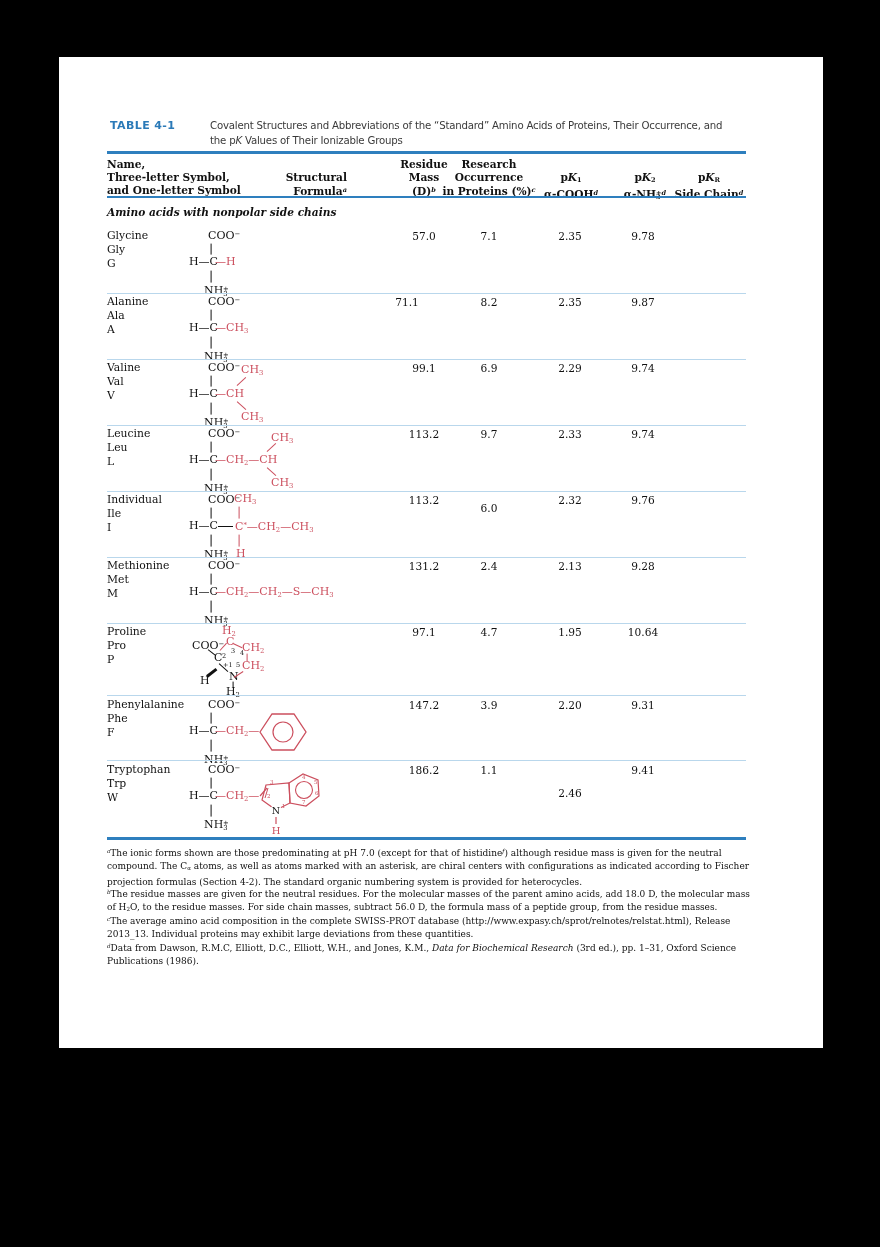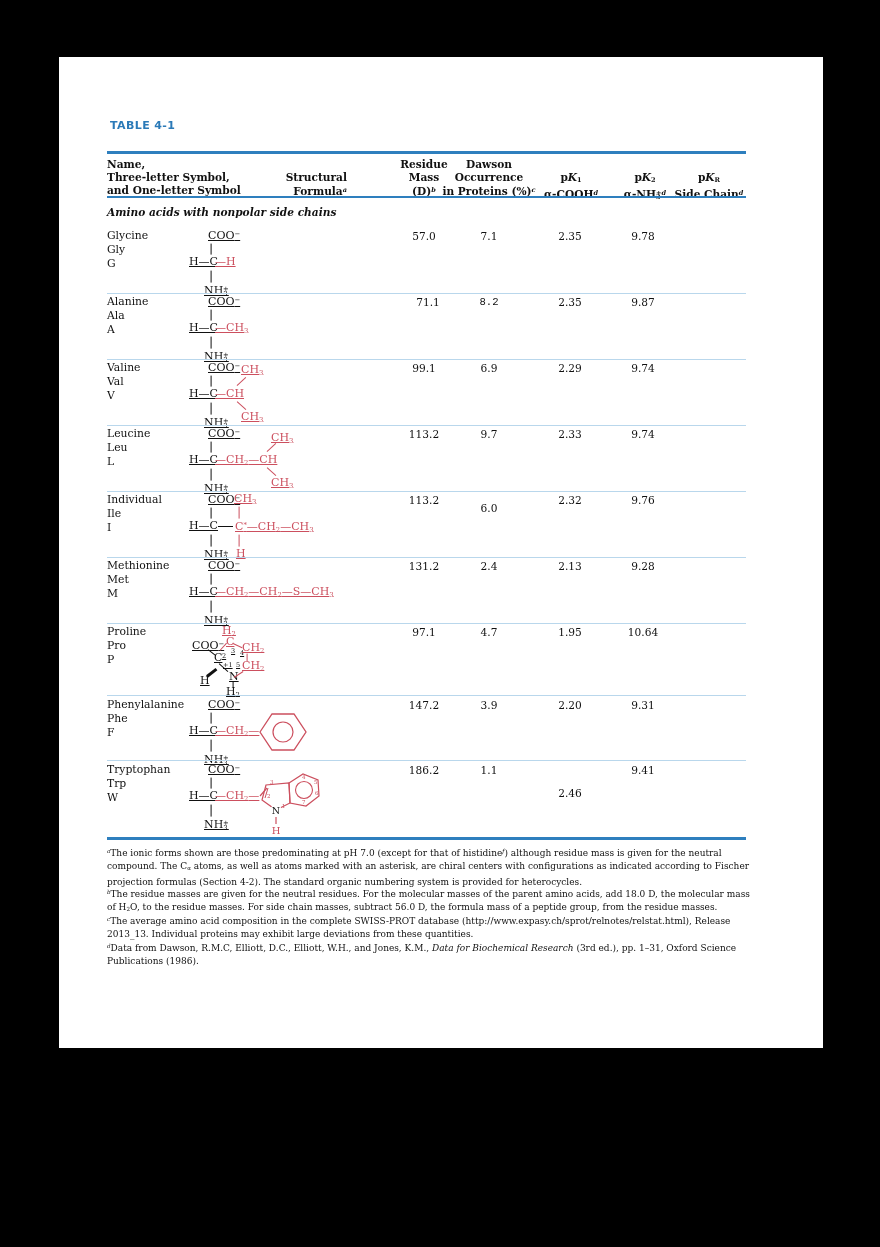--- a/index.html
+++ b/index.html
@@ -18,52 +18,56 @@
   .ttitle{position:absolute;left:151px;top:62px;font-size:10.2px;letter-spacing:-0.2px;
           line-height:14.5px;color:var(--title);white-space:nowrap;}
   .hcol{position:absolute;font-weight:bold;font-size:10.6px;line-height:13px;color:var(--ink);}
   .hcol div{white-space:nowrap;}
   .section{position:absolute;left:48px;top:149px;font-size:10.6px;font-weight:bold;
            font-style:italic;}
   .row{position:absolute;left:0;width:764px;}
   .nameblk{position:absolute;left:48px;font-size:10.8px;line-height:14px;}
   .val{position:absolute;width:80px;text-align:center;font-size:10.6px;}
   .fbox{position:absolute;left:125px;width:250px;}
-  .fx{position:absolute;font-size:11px;white-space:nowrap;line-height:11px;text-decoration:underline;}
+  .fx{position:absolute;font-size:11px;white-space:nowrap;line-height:11px;}
   .bond{position:absolute;height:1.2px;transform-origin:0 50%;}
   .sup{font-size:.62em;vertical-align:.45em;}
   .sub{font-size:.62em;vertical-align:-.22em;}
   .it{font-style:italic;}
   .tight{margin-left:-4.5px;}
   .fnote{position:absolute;left:48px;width:646px;font-size:9px;line-height:13.4px;}
   .num{line-height:7px;}
 </style>
 </head>
 <body>
 
 <div class="page">
   <div class="tlabel sans" id="tlabel">TABLE 4-1</div>
+  <div class="ttitle sans" id="ttitle">
+      <div><span>Covalent Structures and Abbreviations of the “Standard” Amino Acids of Proteins, Their Occurrence, and</span></div>
+      <div><span>the p</span><span class="it">K</span><span> Values of Their Ionizable Groups</span></div>
+    </div>
   <div class="rule" style="top:94px;height:2.5px;"></div>
   <div id="headers">
       <div class="hcol" style="left: 48px; top: 101px; width: 190px; text-align: left;">
         <div><span>Name,</span></div>
         <div><span>Three-letter Symbol,</span></div>
         <div><span>and One-letter Symbol</span></div>
       </div>
       <div class="hcol" style="left: 168px; top: 114px; width: 120px; text-align: right;">
         <div><span>Structural</span></div>
         <div><span>Formula</span><span class="sup it">a</span></div>
       </div>
       <div class="hcol" style="left: 325px; top: 101px; width: 80px; text-align: center;">
         <div><span>Residue</span></div>
         <div><span>Mass</span></div>
         <div><span>(D)</span><span class="sup it">b</span></div>
       </div>
       <div class="hcol" style="left: 373px; top: 101px; width: 114px; text-align: center;">
-        <div><span>Dawson</span></div>
+        <div><span>Research</span></div>
         <div><span>Occurrence</span></div>
         <div><span>in Proteins (%)</span><span class="sup it">c</span></div>
       </div>
       <div class="hcol" style="left: 472px; top: 114px; width: 80px; text-align: center;">
         <div><span>p</span><span class="it">K</span><span class="sub">1</span></div>
         <div><span>α-COOH</span><span class="sup it">d</span></div>
       </div>
       <div class="hcol" style="left: 546px; top: 114px; width: 80px; text-align: center;">
         <div><span>p</span><span class="it">K</span><span class="sub">2</span></div>
         <div><span>α-NH</span><span class="sub">3</span><span class="sup tight">+</span><span class="sup it">d</span></div>
@@ -95,22 +99,22 @@
           <div class="bond" style="left: 27px; top: 14px; width: 11px; height: 1.2px; background: rgb(17, 17, 17); transform: rotate(90deg);"></div>
           <div class="bond" style="left: 27px; top: 41px; width: 12px; height: 1.2px; background: rgb(17, 17, 17); transform: rotate(90deg);"></div>
         </div>
       </div>
       <div class="row" style="top: 237px;">
         <div class="nameblk" style="top: 1px;">
           <div>Alanine</div>
           <div>Ala</div>
           <div>A</div>
         </div>
-        <div class="val" style="left: 329px; top: 2px;">71.1</div>
-        <div class="val" style="left: 390px; top: 2px; font-family: Liberation Mono, monospace;">8.2</div>
+        <div class="val" style="left: 308px; top: 2px;">71.1</div>
+        <div class="val" style="left: 390px; top: 2px;">8.2</div>
         <div class="val" style="left: 471px; top: 2px;">2.35</div>
         <div class="val" style="left: 544px; top: 2px;">9.87</div>
         <div class="val" style="left: 610px; top: 2px;"></div>
         <div class="fbox" style="top: 1px; height: 70px;">
           <div class="fx" style="left: 24px; top: 0px; color: rgb(17, 17, 17);"><span>COO</span><span class="sup">−</span></div>
           <div class="fx" style="left: 5px; top: 27px; color: rgb(17, 17, 17);">H—C</div>
           <div class="fx" style="left: 31px; top: 27px; color: rgb(204, 79, 94);"><span>—CH</span><span class="sub">3</span></div>
           <div class="fx" style="left: 20px; top: 55px; color: rgb(17, 17, 17);"><span>NH</span><span class="sub">3</span><span class="sup tight">+</span></div>
           <div class="bond" style="left: 27px; top: 14px; width: 11px; height: 1.2px; background: rgb(17, 17, 17); transform: rotate(90deg);"></div>
           <div class="bond" style="left: 27px; top: 41px; width: 12px; height: 1.2px; background: rgb(17, 17, 17); transform: rotate(90deg);"></div>

